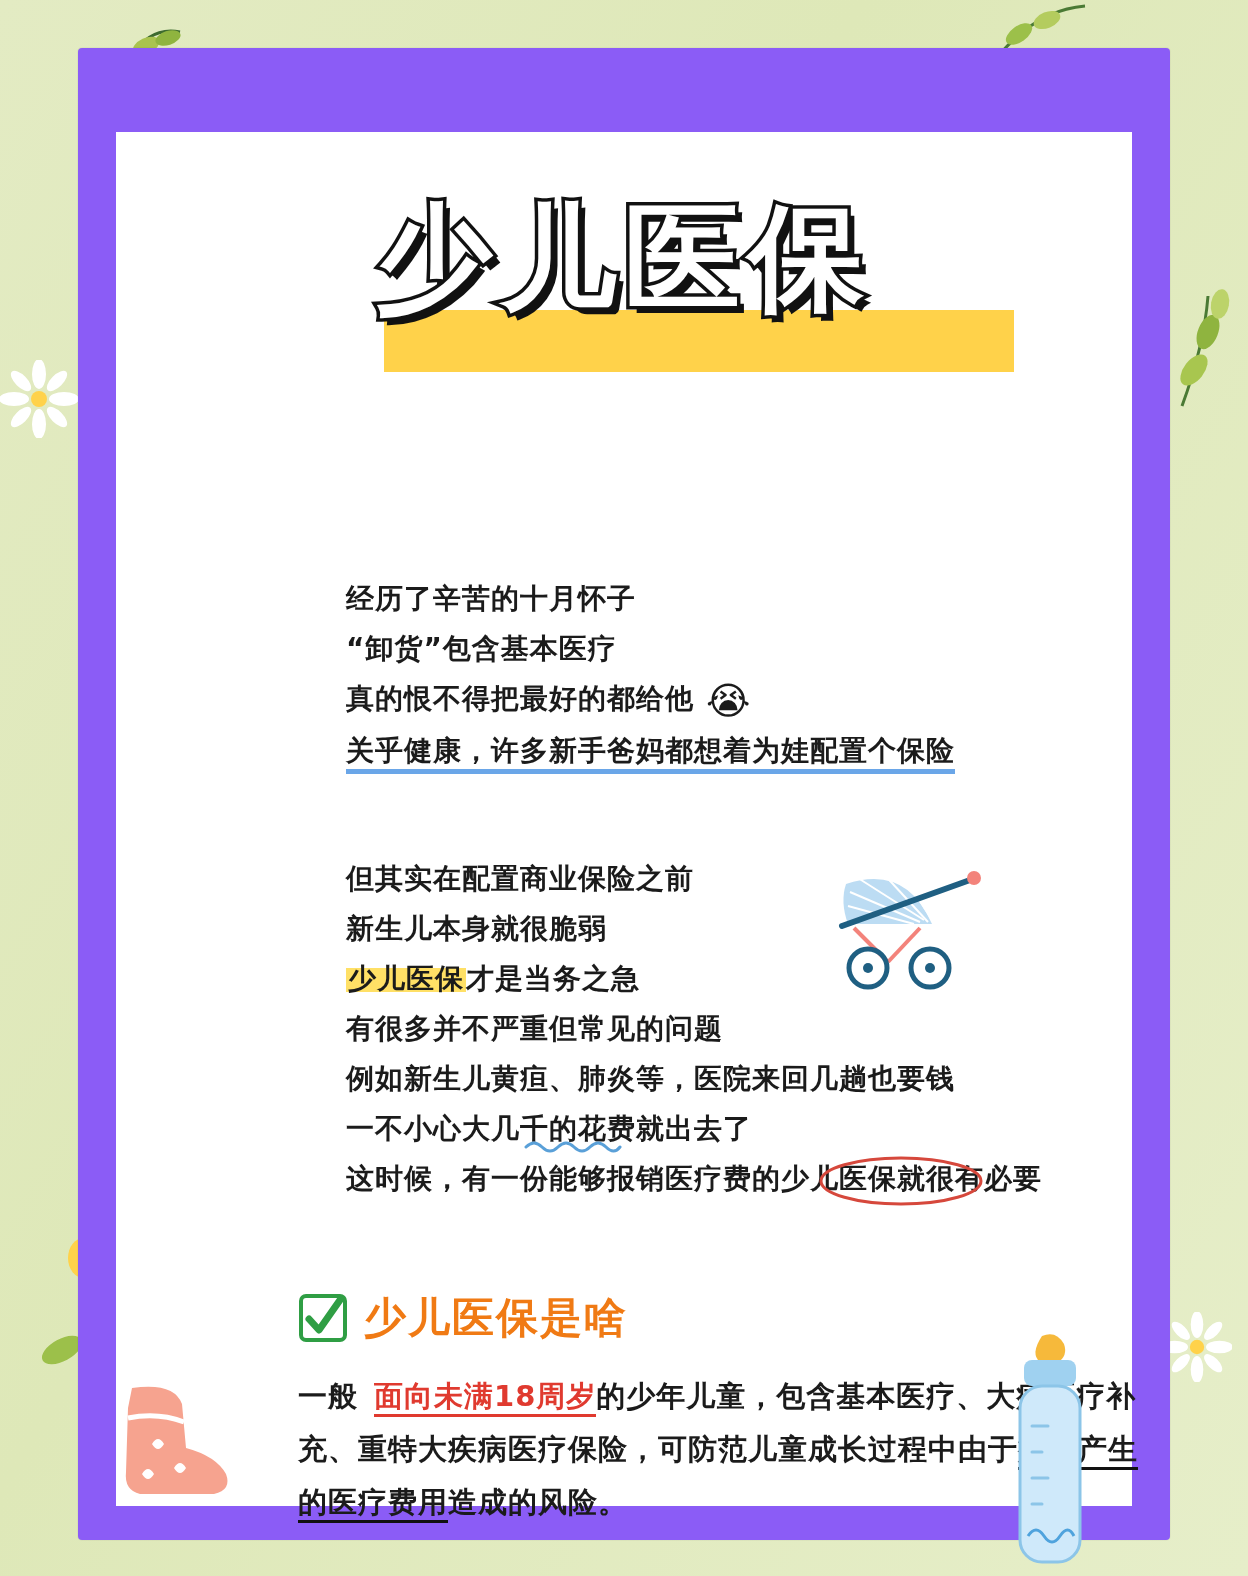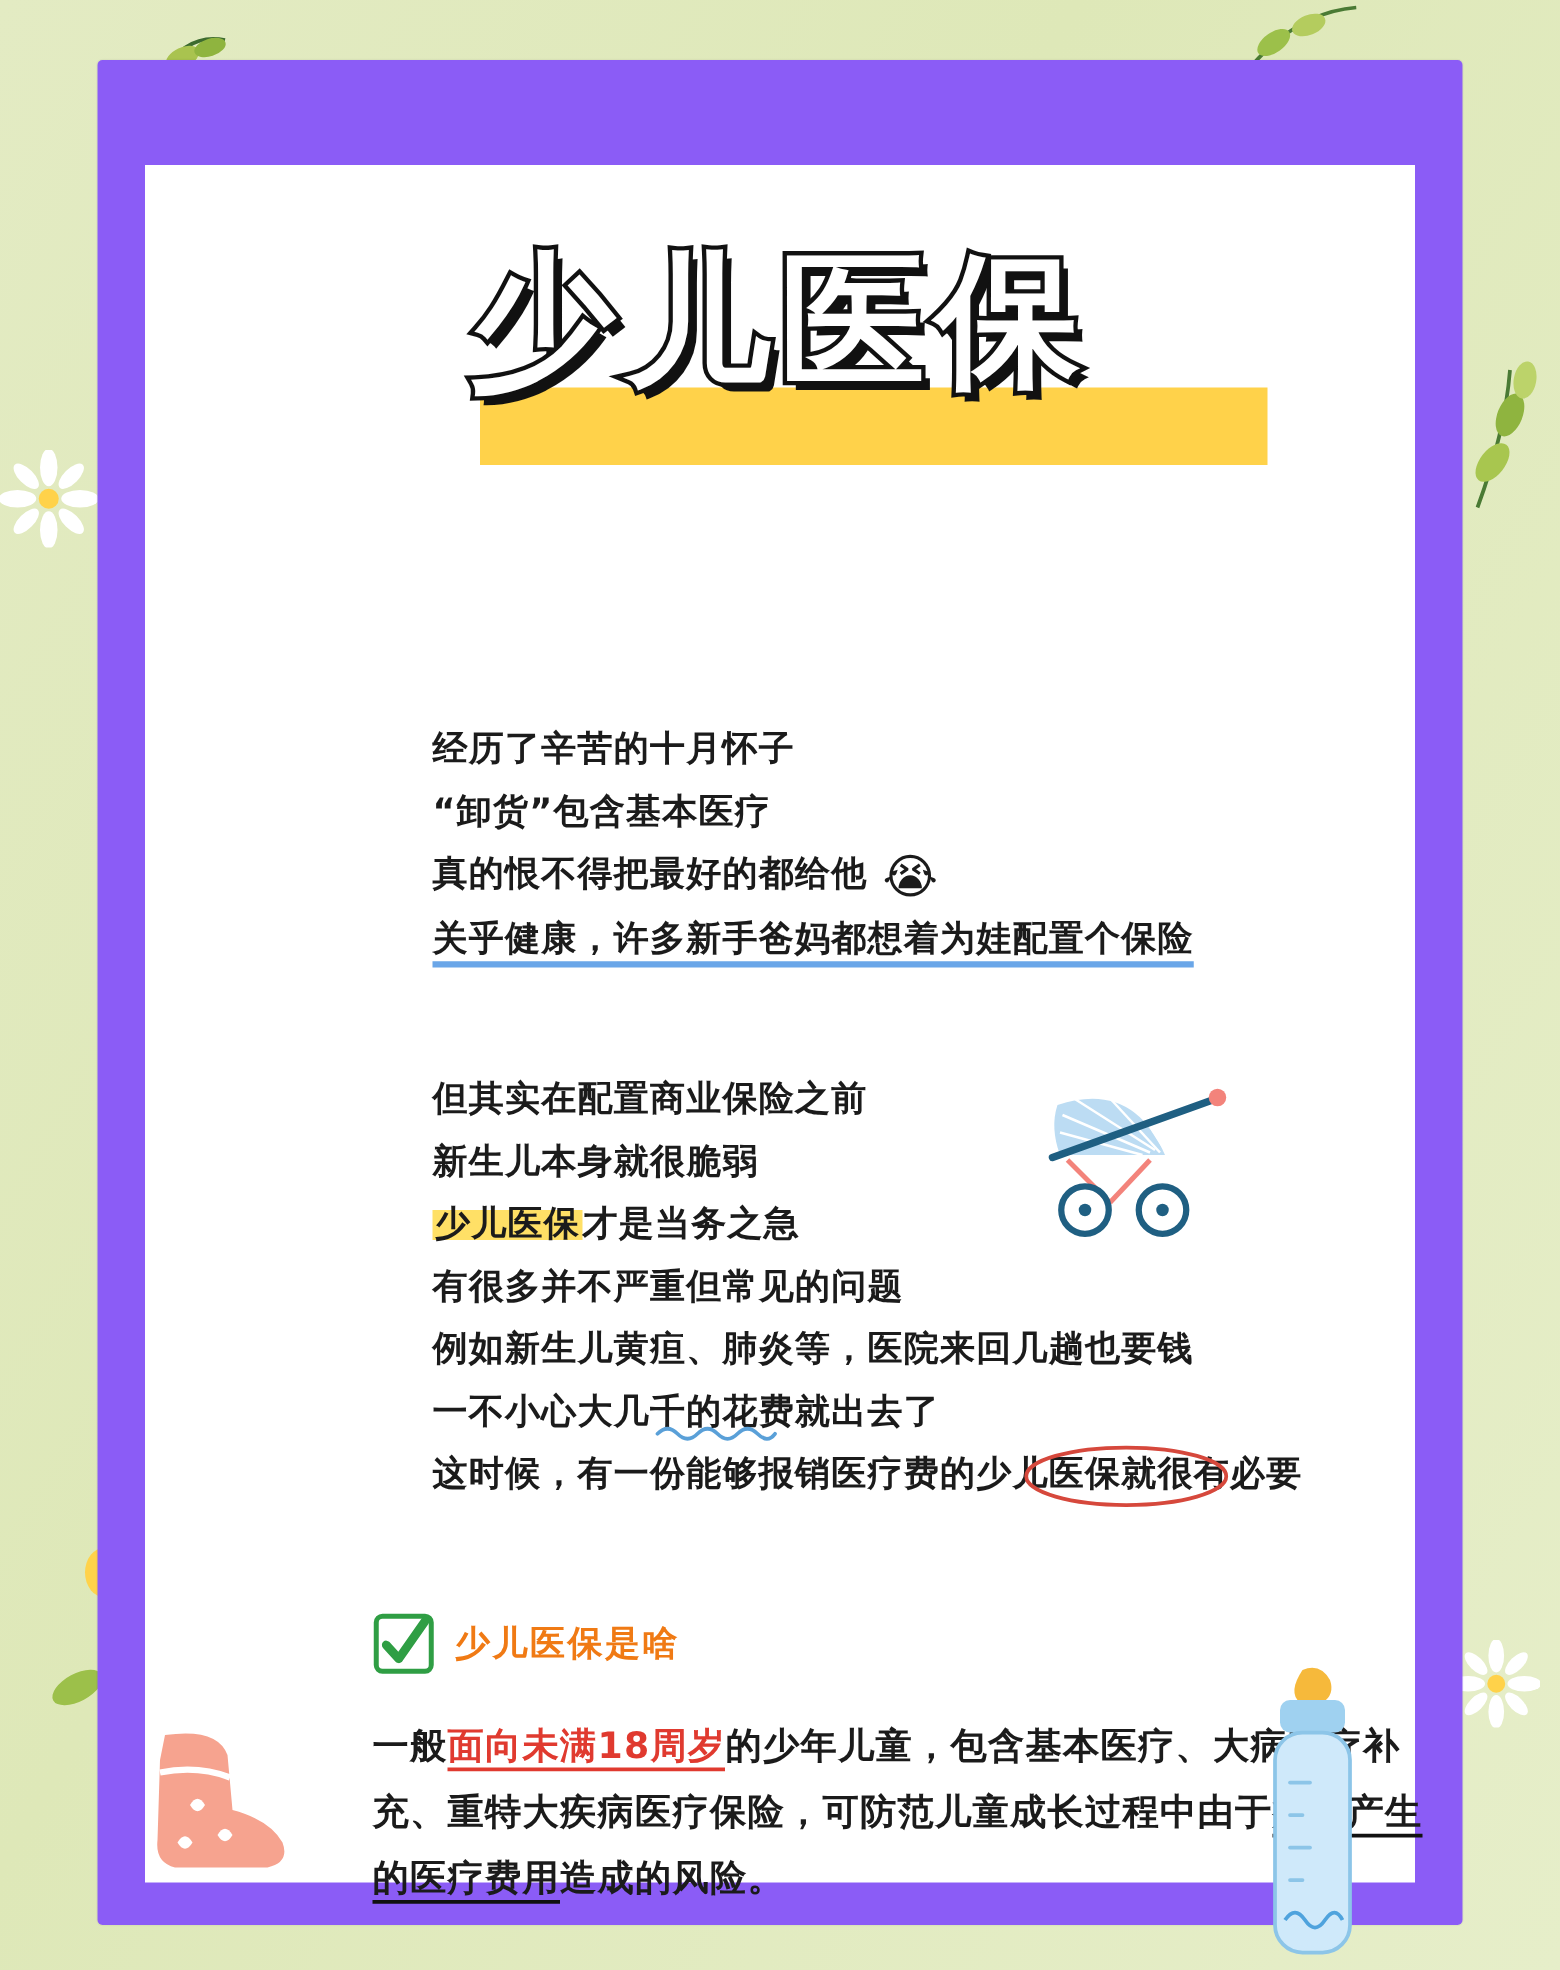--- a/index.html
+++ b/index.html
@@ -135,21 +135,21 @@
     display: flex;
     align-items: center;
     gap: 16px;
   }
   .checkbox-icon {
     width: 50px;
     height: 50px;
   }
   .section-title {
     font-family: "DejaVu Sans", "Liberation Sans", sans-serif;
-    font-size: 28px;
+    font-size: 42px;
     font-weight: 900;
     color: #f07a14;
     letter-spacing: 2px;
   }
 
   .p3 {
     position: absolute;
     left: 182px;
     top: 1238px;
     width: 860px;
@@ -157,20 +157,21 @@
     font-size: 29px;
     line-height: 53px;
     color: #1b1b1b;
     font-weight: 600;
     letter-spacing: 1px;
   }
   .red-text {
     color: #e03a2f;
     border-bottom: 3px solid #e03a2f;
     padding-bottom: 1px;
+    margin-left: 16px;
   }
   .mini-underline {
     border-bottom: 3px solid #111;
     padding-bottom: 1px;
   }
 
   
   .stroller { position: absolute; left: 712px; top: 726px; }
   .bootie   { position: absolute; left: 112px; top: 1378px; }
   .bottle   { position: absolute; left: 990px; top: 1330px; }

